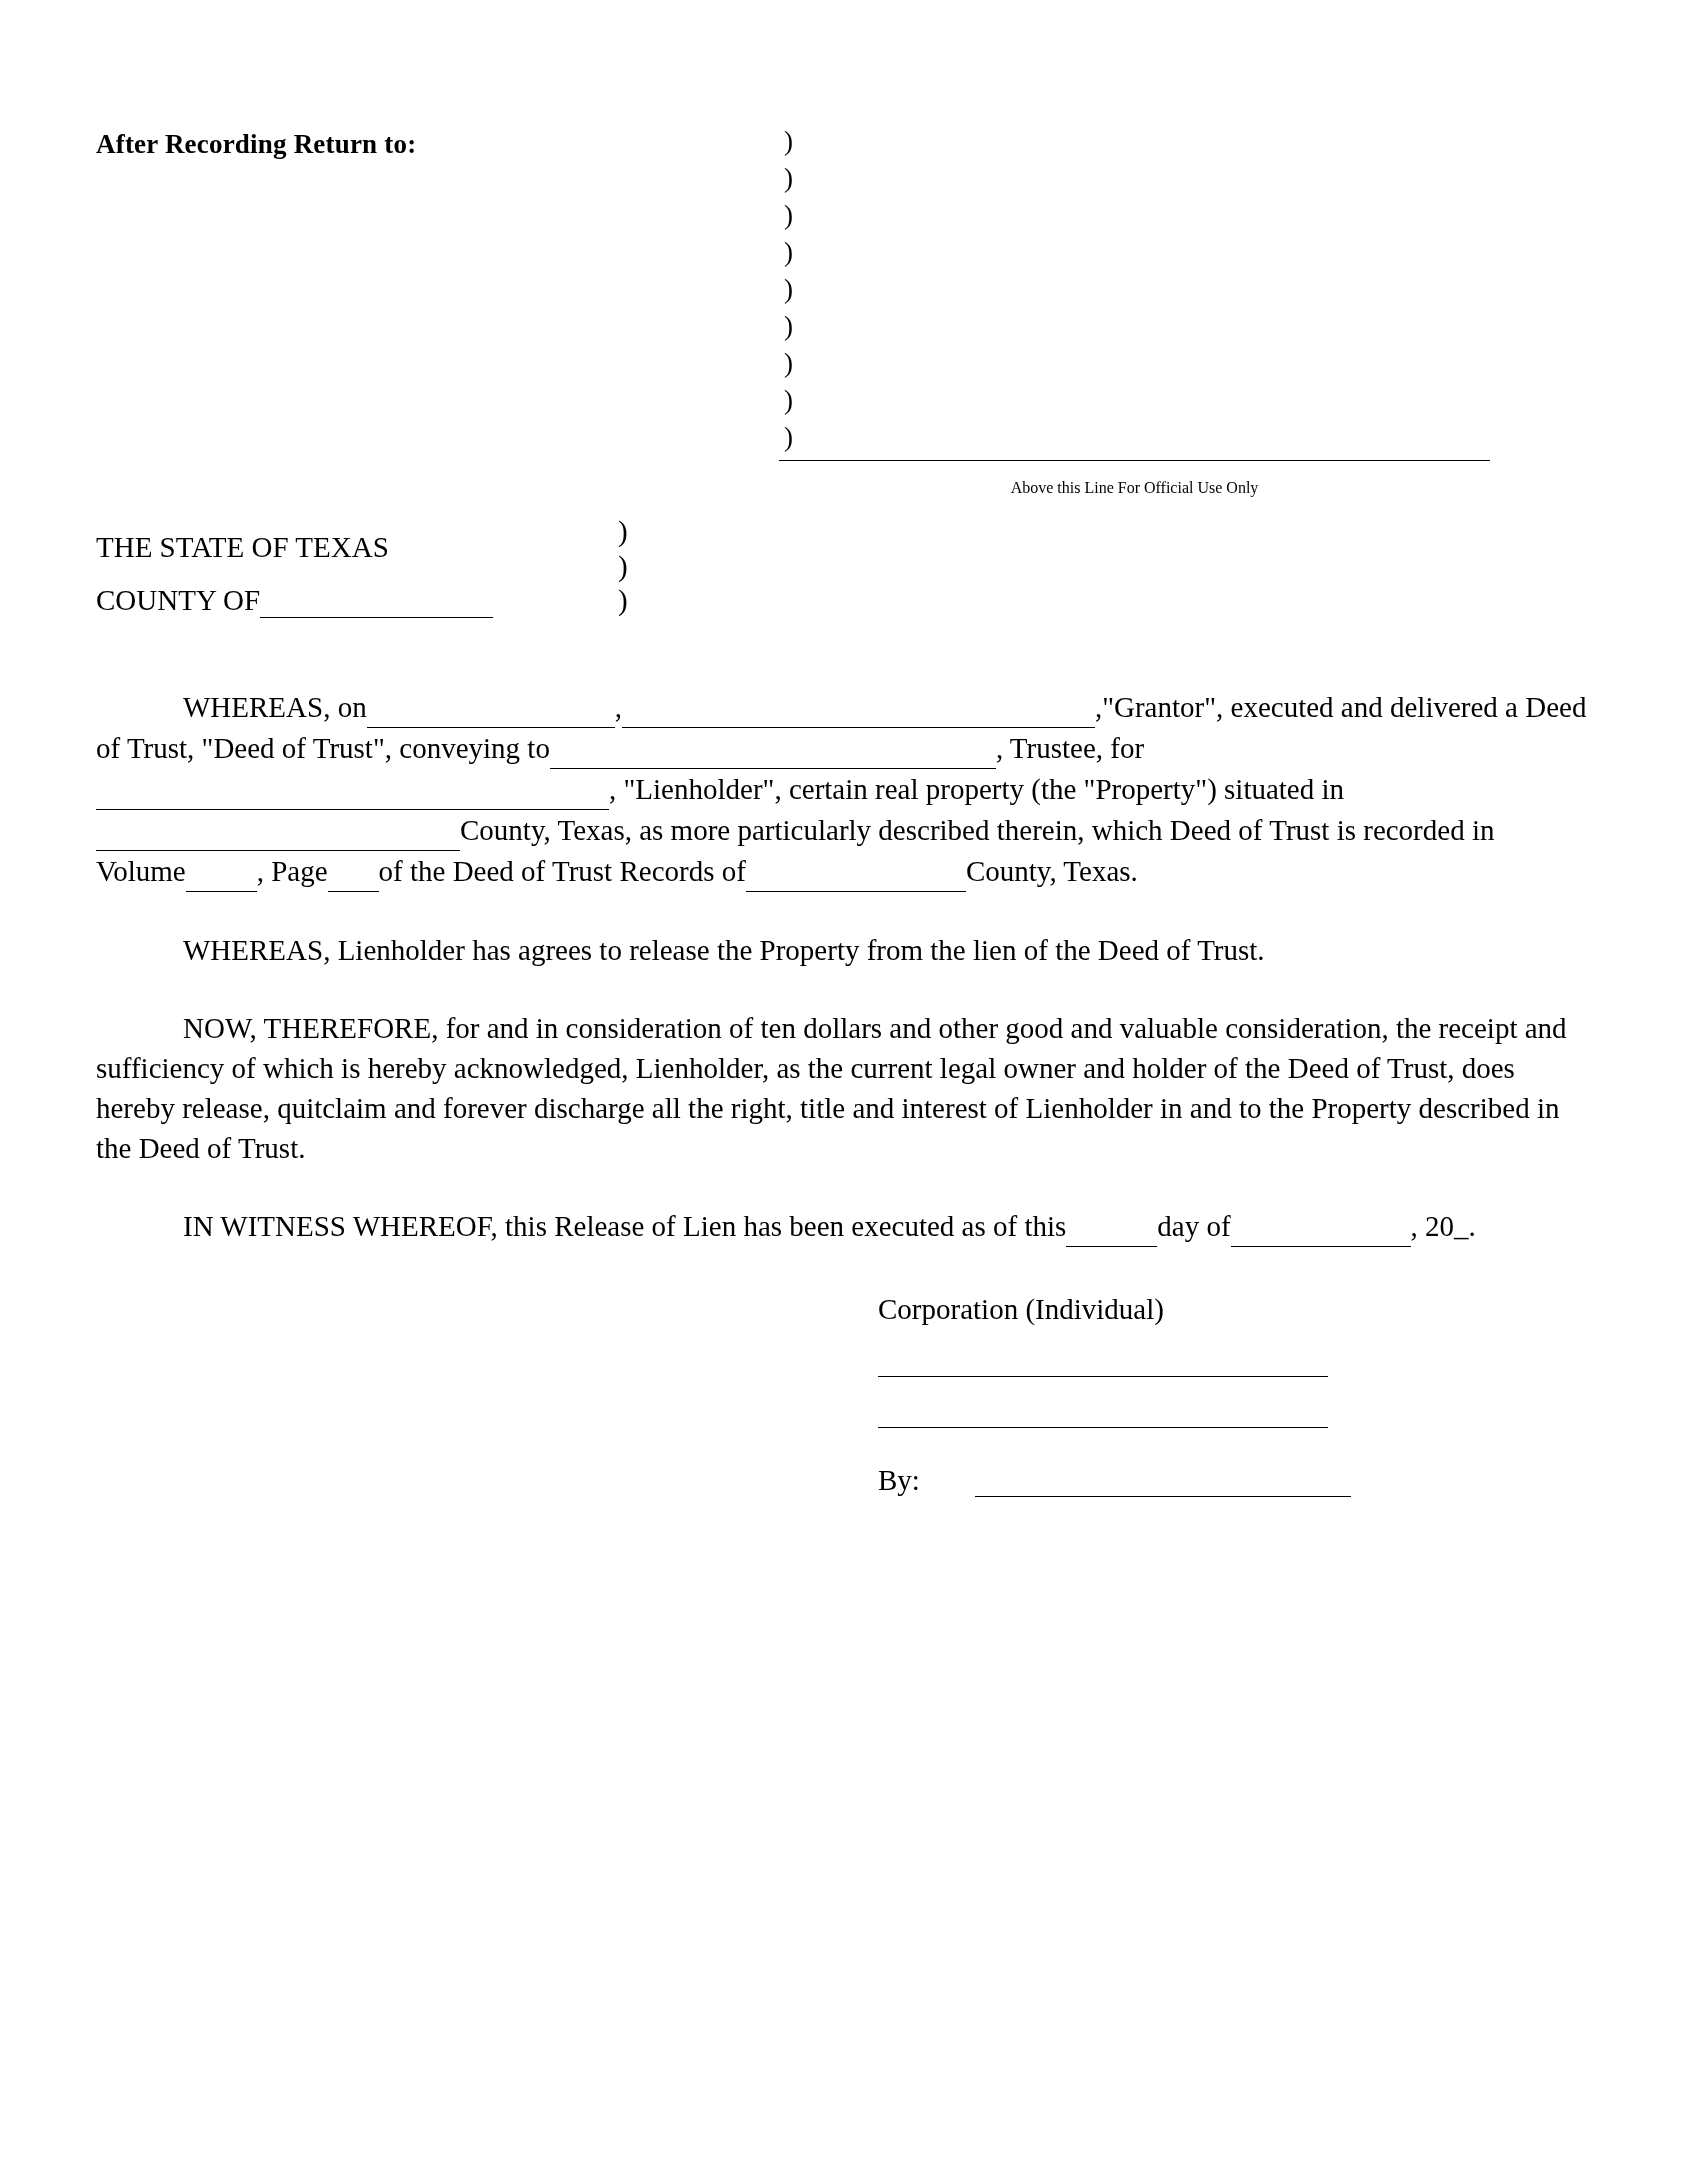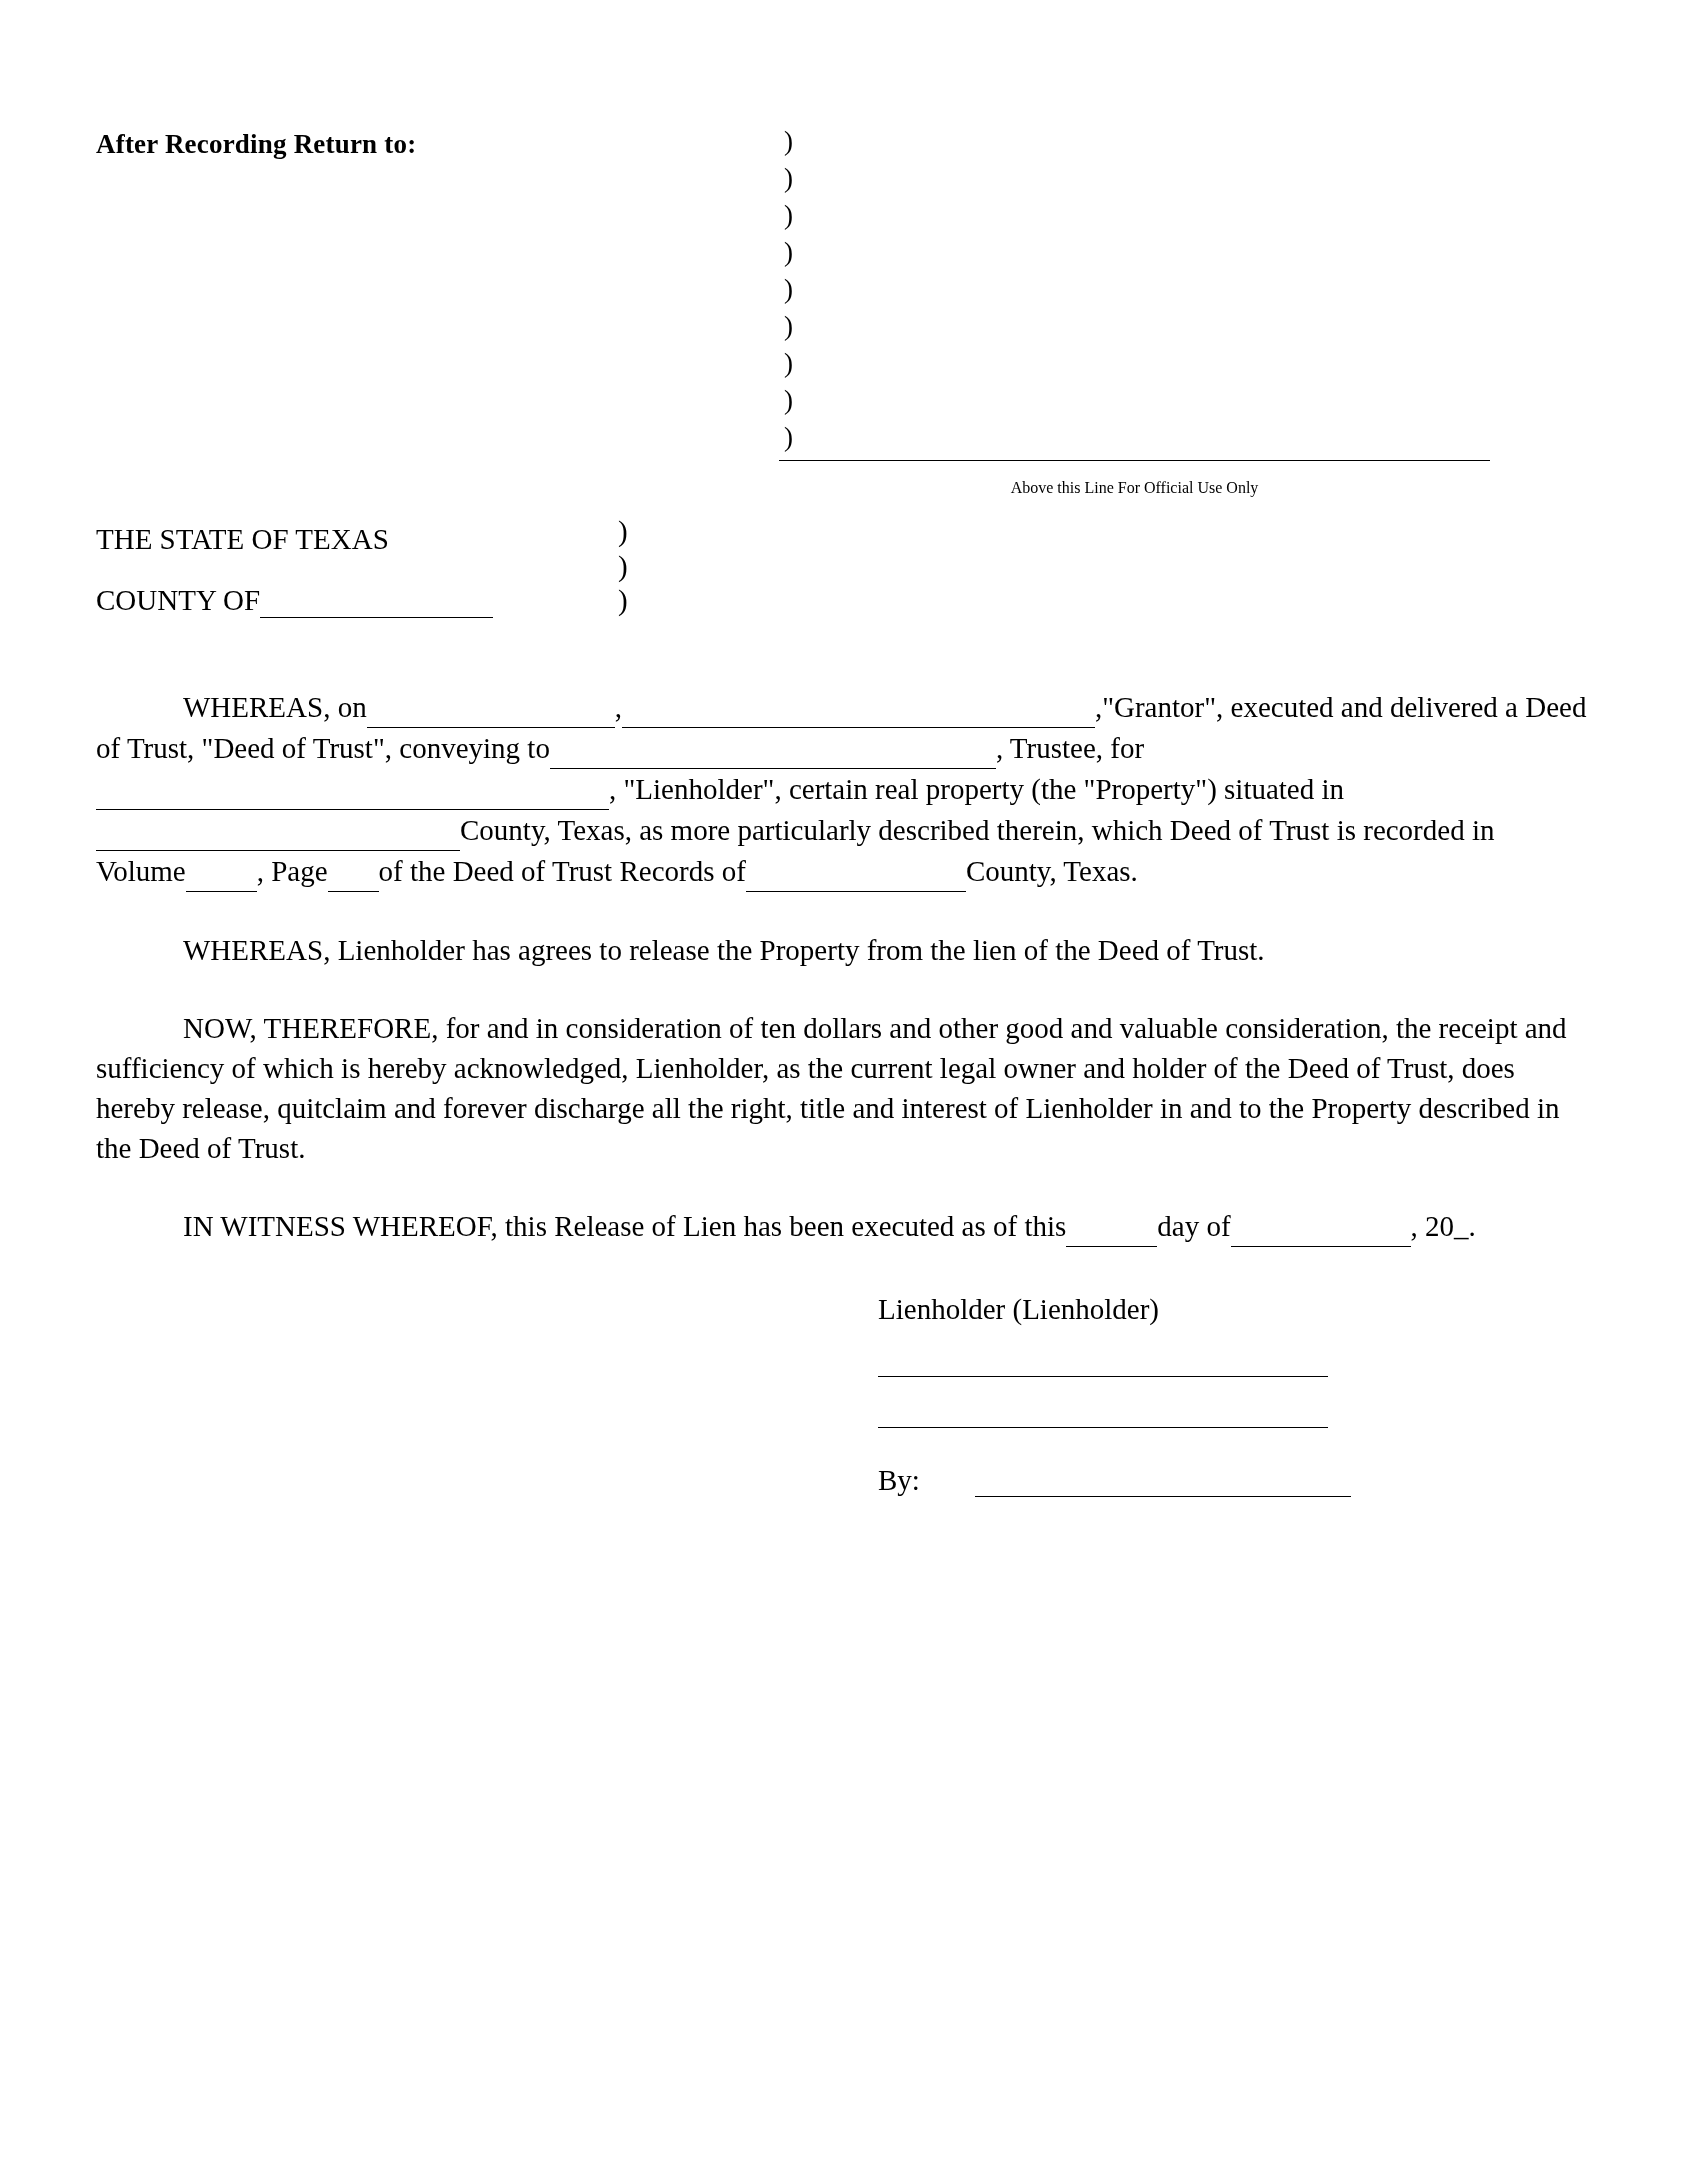--- a/index.html
+++ b/index.html
@@ -90,21 +90,21 @@
   
   .state-block {
     position: relative;
     margin-top: 59px;
     height: 119px;
     font-size: 29px;
   }
   .state-block .state-line {
     position: absolute;
     left: 0;
-    top: 8px;
+    top: 16px;
   }
   .state-block .paren1 {
     position: absolute;
     left: 522px;
     top: 0;
   }
   .state-block .paren2 {
     position: absolute;
     left: 522px;
     top: 35px;
@@ -236,21 +236,21 @@
         <span class="indent"></span><span>NOW, THEREFORE, for and in consideration of ten dollars and other good and valuable consideration, the receipt and sufficiency of which is hereby acknowledged, Lienholder, as the current legal owner and holder of the Deed of Trust, does hereby release, quitclaim and forever discharge all the right, title and interest of Lienholder in and to the Property described in the Deed of Trust.</span>
       </p>
 
       <p>
         <span class="indent"></span><span>IN WITNESS WHEREOF, this Release of Lien has been executed as of this</span><span class="ul" style="width:91px">&nbsp;</span><span>day of</span><span class="ul" style="width:180px">&nbsp;</span><span>,</span>
         <span>20_.</span>
       </p>
     </div>
 
     <div class="sig-block">
-      <p class="sig-label">Lienholder (Lienholder)</p>
+      <p class="sig-label">Corporation (Individual)</p>
       <div class="sig-rule"></div>
       <div class="sig-rule second"></div>
 
       <div class="bytitle">
         <div class="row">
           <span class="lbl">By:</span>
           <span class="rule"></span>
         </div>
       </div>
     </div>

